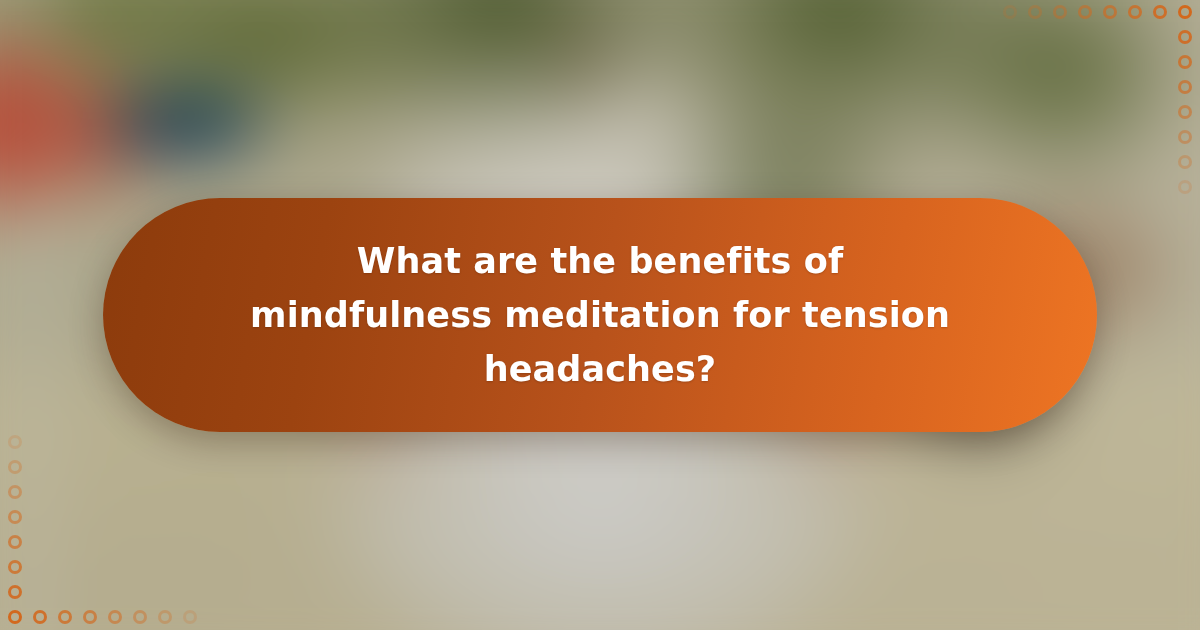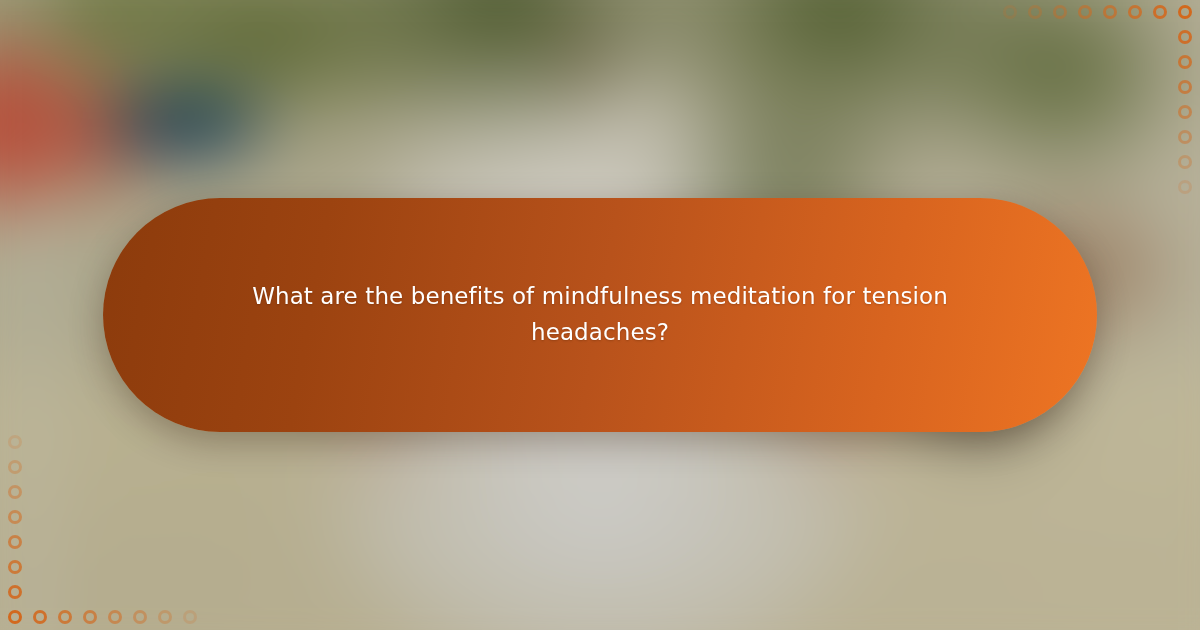--- a/index.html
+++ b/index.html
@@ -80,23 +80,23 @@
     box-shadow: 0 10px 34px rgba(40,16,4,0.30);
     display: flex;
     align-items: center;
     justify-content: center;
     text-align: center;
     padding: 0 70px;
     box-sizing: border-box;
   }
   .question-text {
     color: #ffffff;
-    font-size: 23px;
+    font-size: 35px;
     line-height: 1.55;
-    font-weight: 400;
+    font-weight: 700;
     letter-spacing: 0.1px;
     max-width: 700px;
     text-shadow: 0 1px 2px rgba(60,22,4,0.25);
   }
 </style>
 </head>
 <body>
 
 <div id="stage">
 

